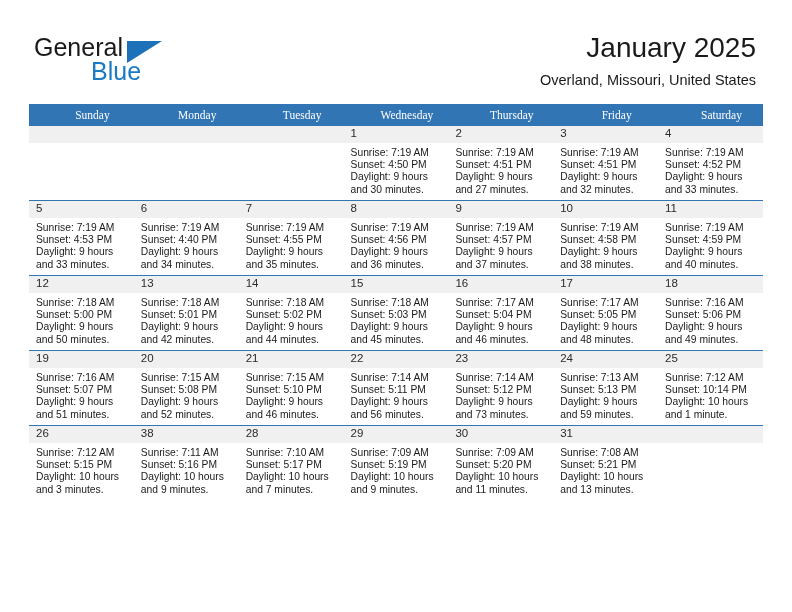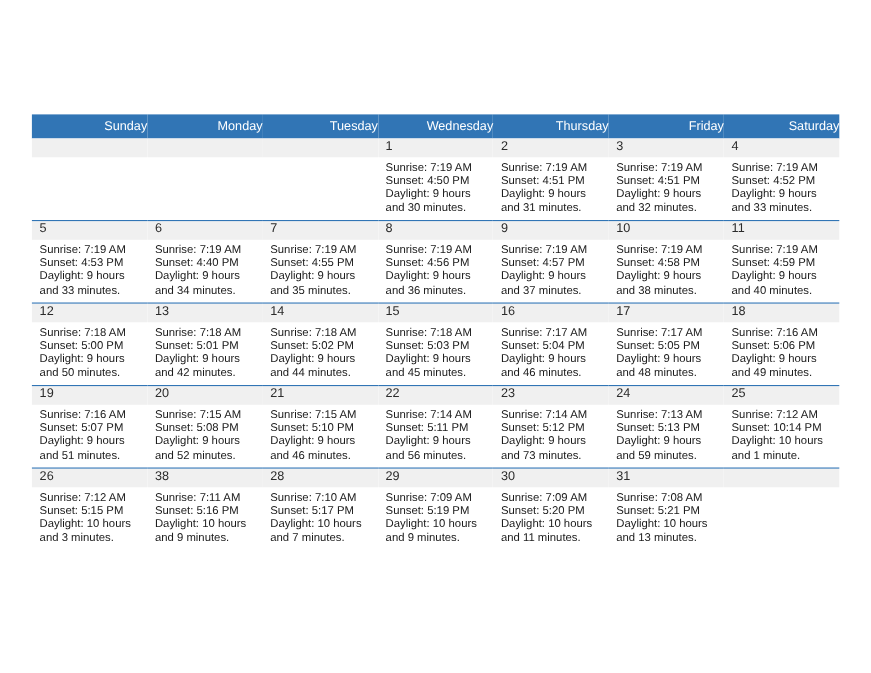--- a/index.html
+++ b/index.html
@@ -92,24 +92,25 @@
     top: 104px;
     width: 734px;
     border-collapse: collapse;
     table-layout: fixed;
   }
   .calendar th {
     background: #3175b5;
     color: #ffffff;
     font-size: 11.5px;
     font-weight: normal;
-    text-align: right;
+    text-align: center;
     padding: 5px 0 5px 22px;
     height: 12px;
     border: none;
+    font-family: Liberation Serif, serif;
   }
   .calendar td {
     width: 104.857px;
     height: 74px;
     vertical-align: top;
     padding: 0;
     border: none;
     border-top: 1px solid #3175b5;
     background: #ffffff;
   }
@@ -133,20 +134,34 @@
   .cell-body div {
     white-space: nowrap;
   }
   td.empty .cell-body { visibility: hidden; }
 </style>
 </head>
 <body>
 
 <div class="page">
 
+  <div class="header">
+
+    <div class="brand">
+      <span class="brand-general">General</span>
+      <span class="brand-flag"></span>
+      <span class="brand-blue">Blue</span>
+    </div>
+
+    <div class="title-block">
+      <div class="cal-title">January 2025</div>
+      <div class="cal-location">Overland, Missouri, United States</div>
+    </div>
+
+  </div>
 
   <table class="calendar">
     <thead>
       <tr>
         <th>Sunday</th>
         <th>Monday</th>
         <th>Tuesday</th>
         <th>Wednesday</th>
         <th>Thursday</th>
         <th>Friday</th>
@@ -190,21 +205,21 @@
               <div>Daylight: 9 hours</div>
               <div>and 30 minutes.</div>
             </div>
           </td>
           <td>
             <div class="daynum-band">2</div>
             <div class="cell-body">
               <div>Sunrise: 7:19 AM</div>
               <div>Sunset: 4:51 PM</div>
               <div>Daylight: 9 hours</div>
-              <div>and 31 minutes.</div>
+              <div>and 27 minutes.</div>
             </div>
           </td>
           <td>
             <div class="daynum-band">3</div>
             <div class="cell-body">
               <div>Sunrise: 7:19 AM</div>
               <div>Sunset: 4:51 PM</div>
               <div>Daylight: 9 hours</div>
               <div>and 32 minutes.</div>
             </div>

